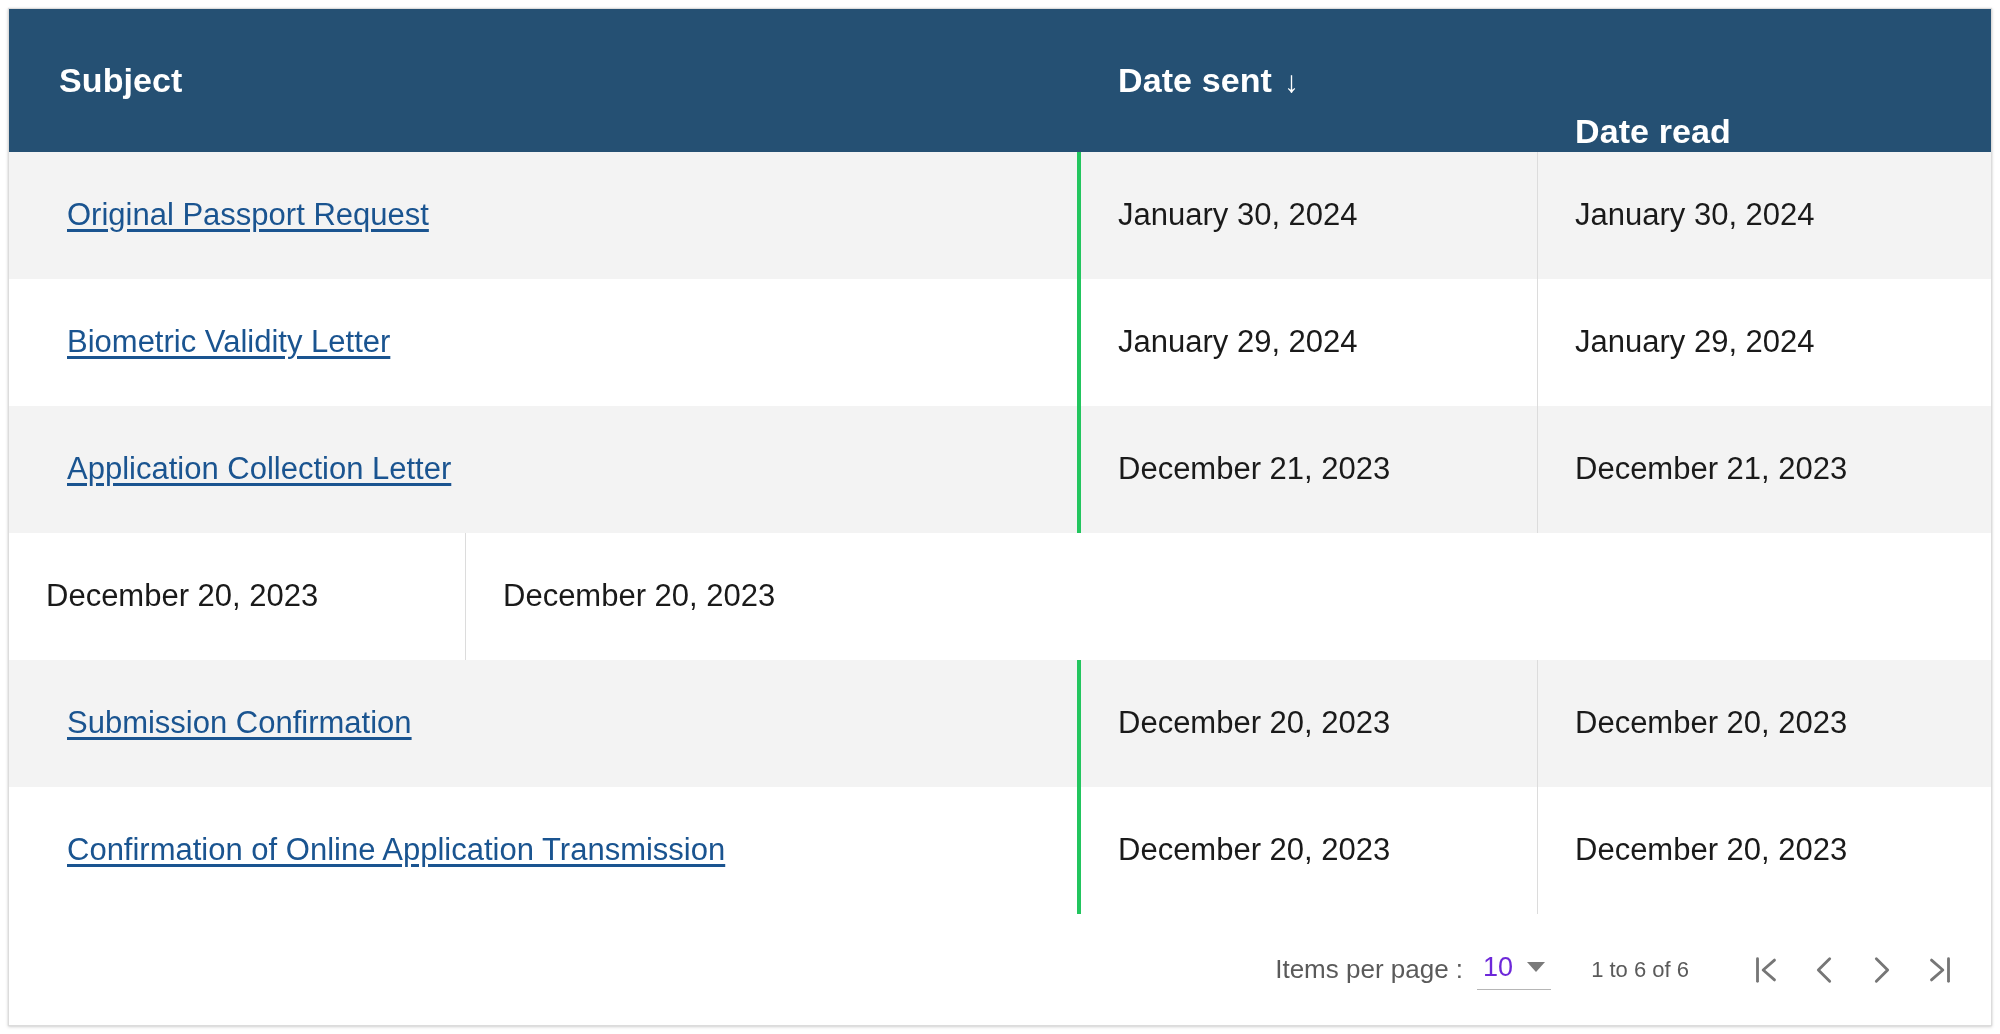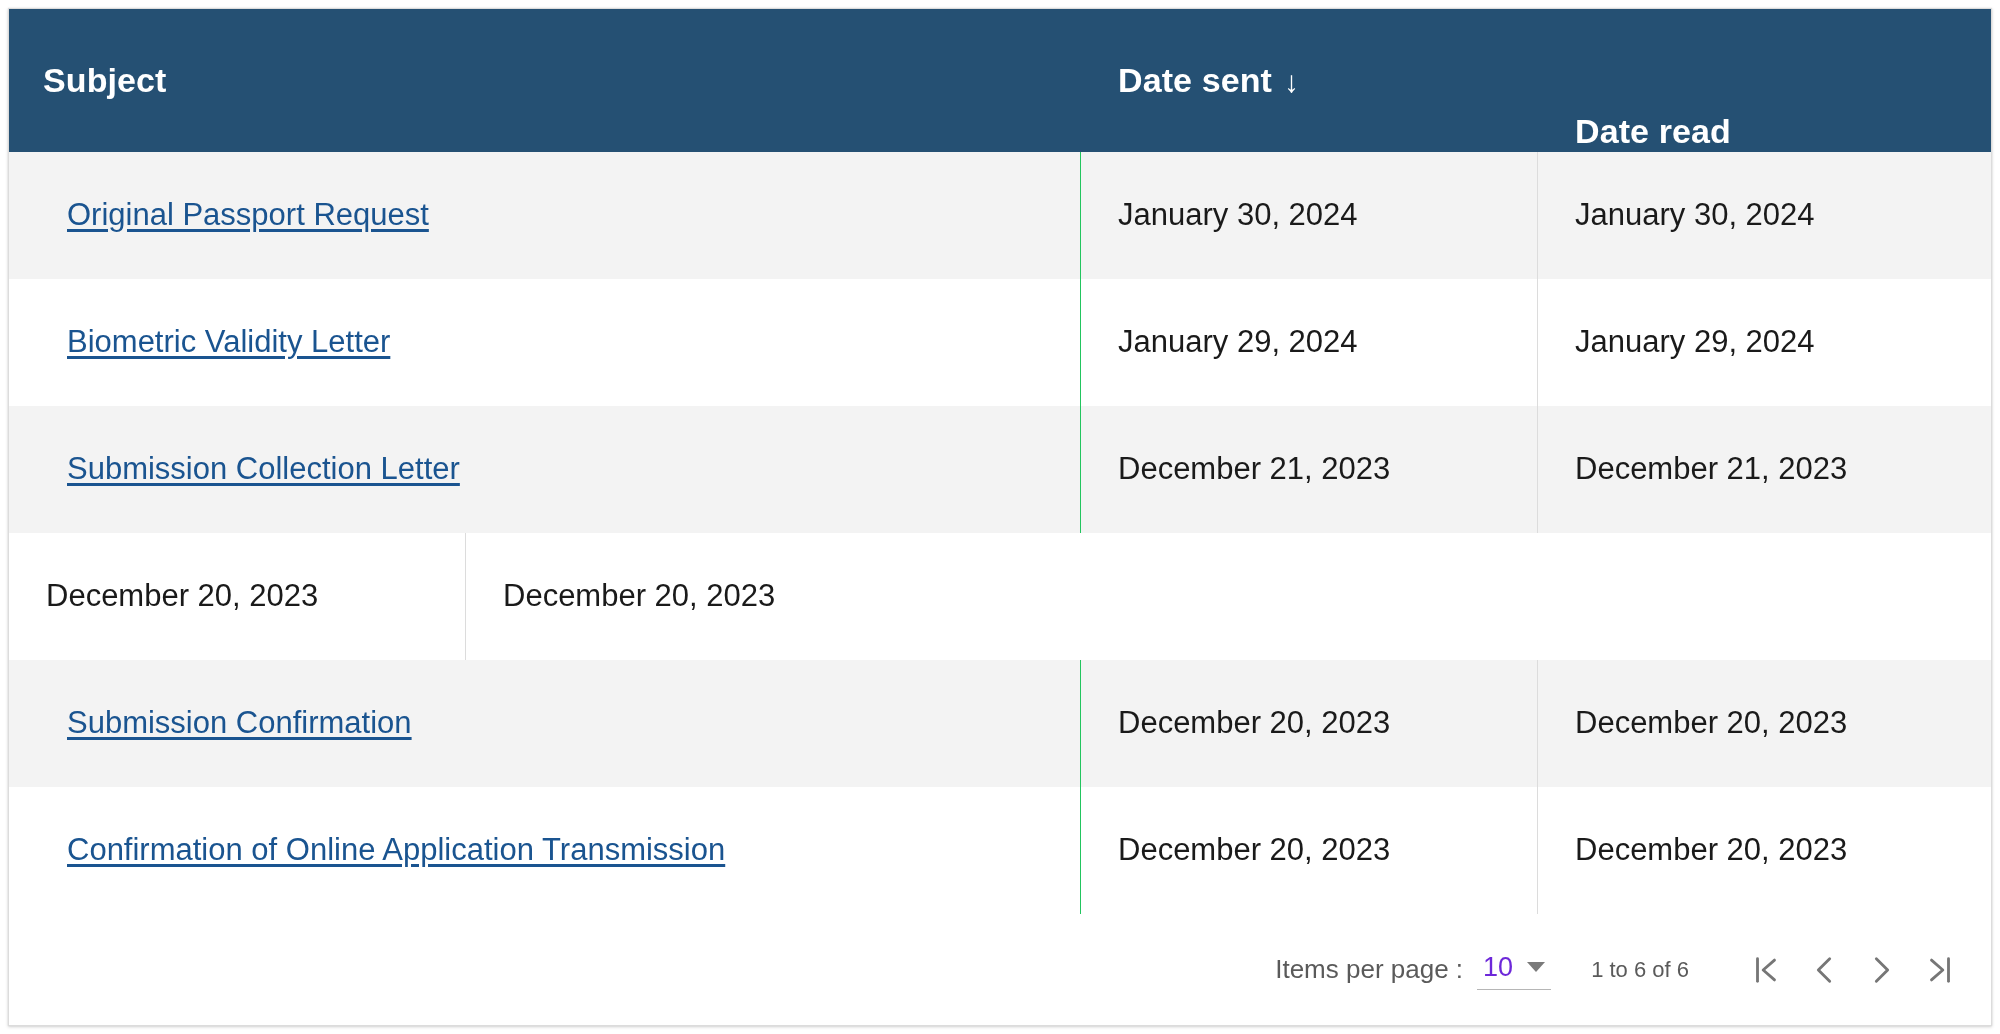--- a/index.html
+++ b/index.html
@@ -48,21 +48,21 @@
   .th {
     color: #ffffff;
     font-size: 34px;
     font-weight: bold;
     line-height: 1.2;
     display: flex;
     align-items: center;
     height: 100%;
     letter-spacing: 0.1px;
   }
-  .col-subject  { width: 1072px; padding-left: 34px; }
+  .col-subject  { width: 1072px; padding-left: 50px; }
   .col-sent     { width: 457px;  padding-left: 37px; }
   .col-read     { width: 453px;  padding-left: 37px; align-items: flex-end; }
 
   .sort-arrow {
     display: inline-block;
     margin-left: 12px;
     font-size: 30px;
     font-weight: bold;
     line-height: 1;
     transform: translateY(1px);
@@ -86,21 +86,21 @@
   .trow.alt { background: #f3f3f3; }
 
   .td {
     height: 100%;
     display: flex;
     align-items: center;
     font-size: 31px;
     color: #1a1a1a;
     line-height: 1.25;
   }
-  .td.col-subject { width: 1072px; padding-left: 58px; border-right: 1px solid #22c55e; }
+  .td.col-subject { width: 1072px; padding-left: 58px; border-right: 4px solid #22c55e; }
   .td.col-sent    { width: 457px;  padding-left: 37px; border-right: 1px solid #dcdcdc; }
   .td.col-read    { width: 453px;  padding-left: 37px; }
 
   .row-link {
     color: #1a5490;
     text-decoration: underline;
     text-underline-offset: 4px;
     font-size: 31px;
     cursor: pointer;
     white-space: nowrap;
@@ -212,21 +212,21 @@
       <div class="trow">
         <div class="td col-subject">
           <a class="row-link">Biometric Validity Letter</a>
         </div>
         <div class="td col-sent">January 29, 2024</div>
         <div class="td col-read">January 29, 2024</div>
       </div>
 
       <div class="trow alt">
         <div class="td col-subject">
-          <a class="row-link">Submission Collection Letter</a>
+          <a class="row-link">Application Collection Letter</a>
         </div>
         <div class="td col-sent">December 21, 2023</div>
         <div class="td col-read">December 21, 2023</div>
       </div>
 
       <div class="trow">
         <div class="td col-sent">December 20, 2023</div>
         <div class="td col-read">December 20, 2023</div>
       </div>
 

